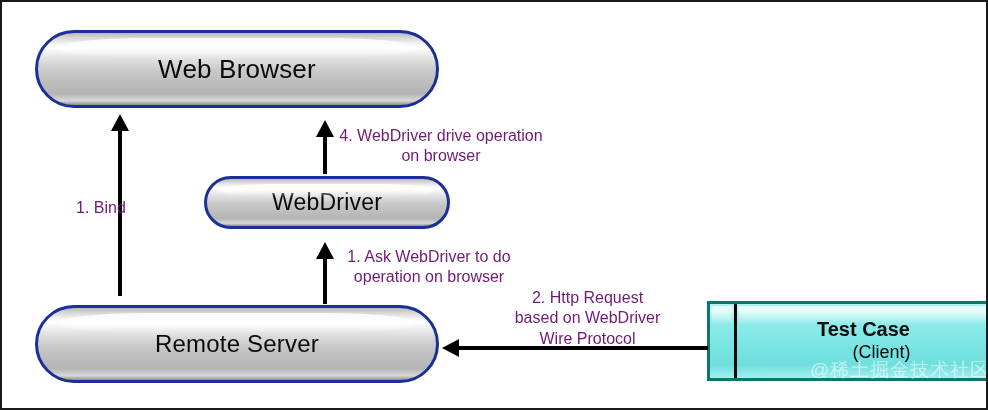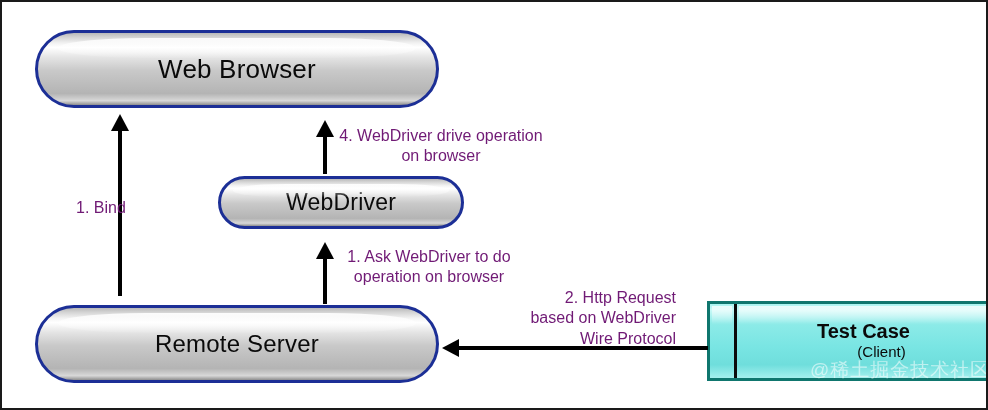--- a/index.html
+++ b/index.html
@@ -54,21 +54,21 @@
     background: linear-gradient(to bottom, rgba(255,255,255,0.92), rgba(255,255,255,0.05));
     pointer-events: none;
   }
 
   #node-web-browser {
     left: 33px; top: 28px; width: 404px; height: 78px;
     border-radius: 39px;
     font-size: 26px;
   }
   #node-webdriver {
-    left: 216px; top: 174px; width: 246px; height: 53px;
+    left: 202px; top: 174px; width: 246px; height: 53px;
     border-radius: 27px;
     font-size: 23px;
   }
   #node-remote-server {
     left: 33px; top: 303px; width: 404px; height: 78px;
     border-radius: 39px;
     font-size: 24px;
   }
 
   
@@ -104,21 +104,21 @@
   }
   .tc-left  { width: 24px; border-right: 3px solid #0b0b0b; }
   .tc-right { width: 27px; border-left: 3px solid #0b0b0b; }
   .tc-mid   { flex: 1; display: flex; flex-direction: column;
               align-items: center; justify-content: center; }
   .tc-title {
     font-size: 20px; font-weight: bold; color: #0a0a0a;
     line-height: 1.15; position: relative; z-index: 2;
   }
   .tc-sub {
-    font-size: 15px; color: #0a0a0a; line-height: 1.25;
+    font-size: 18px; color: #0a0a0a; line-height: 1.25;
     position: relative; z-index: 2; margin-left: 36px;
   }
 
   
   .arrow-v, .arrow-h {
     position: absolute;
   }
   .arrow-v .shaft {
     position: absolute;
     left: 50%;
@@ -175,21 +175,21 @@
   .label {
     position: absolute;
     color: #701a75;
     font-size: 16px;
     line-height: 1.28;
     white-space: pre-line;
   }
   #label-bind             { left: 60px;  top: 196px; margin-left: 14px; }
   #label-drive-operation  { left: 333px; top: 124px; text-align: center; width: 212px; }
   #label-ask-webdriver    { left: 337px; top: 245px; text-align: center; width: 180px; }
-  #label-http-request     { left: 497px; top: 286px; text-align: right; width: 177px; }
+  #label-http-request     { left: 497px; top: 286px; text-align: center; width: 177px; }
 
   
   #watermark {
     position: absolute;
     left: 808px; top: 355px;
     font-size: 19px;
     color: rgba(255,255,255,0.55);
     letter-spacing: 1px;
     white-space: nowrap;
     pointer-events: none;

